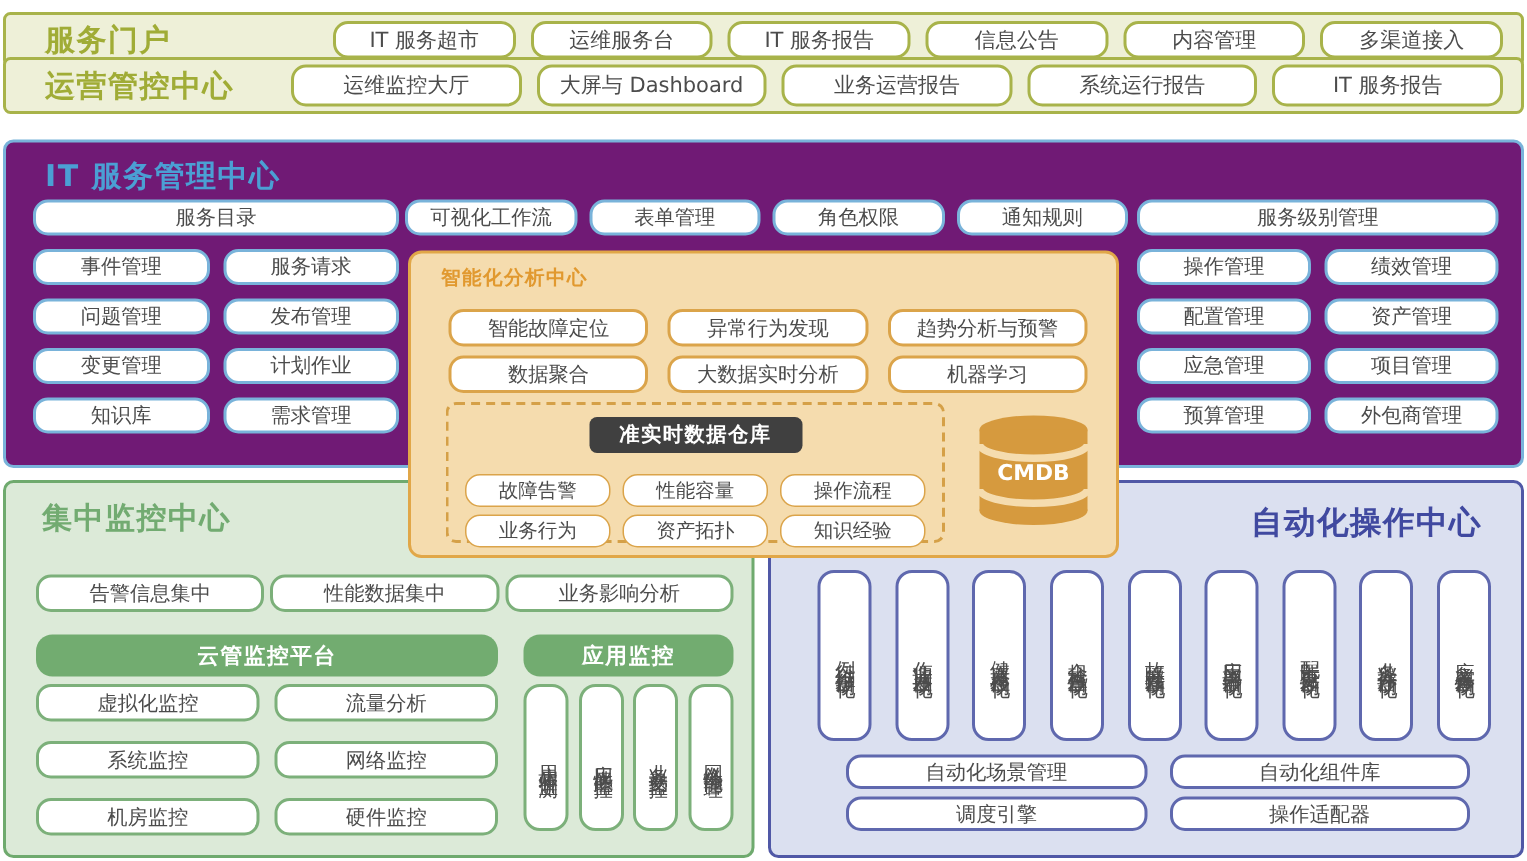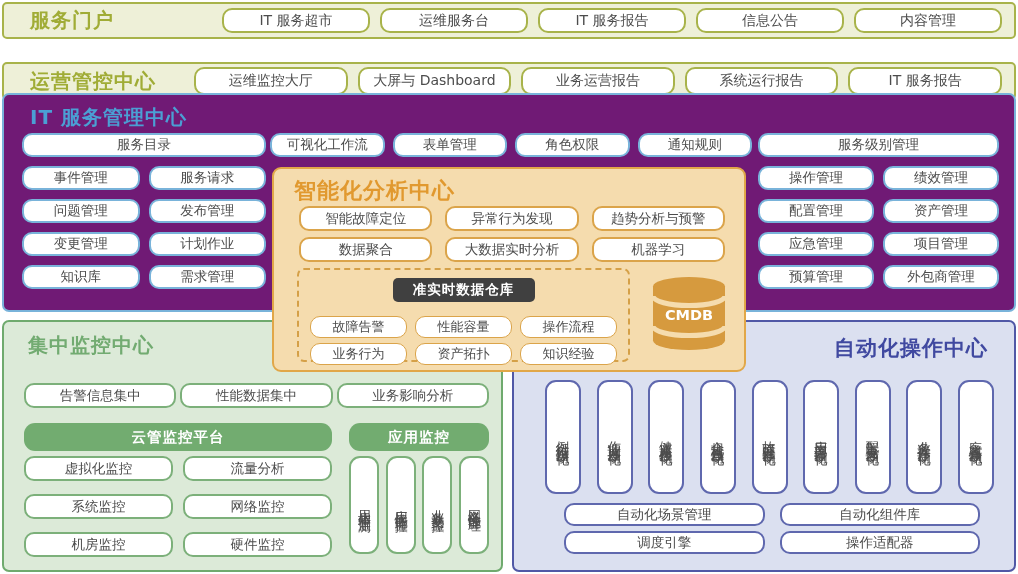--- a/index.html
+++ b/index.html
@@ -2,22 +2,22 @@
 <html><head>
 <meta charset="utf-8">
 <style>
   html,body{margin:0;padding:0;background:#fff;}
   body{width:1018px;height:574px;position:relative;font-family:"DejaVu Sans","Liberation Sans",sans-serif;color:#4c4c4c;}
   .stage{position:absolute;inset:0;}
   section{position:absolute;box-sizing:border-box;}
 
   
   .bar{left:2px;width:1014px;border:2px solid #a8b34a;border-radius:5px;background:#eef0d8;display:flex;align-items:center;padding:0 12px 0 26px;}
-  #bar1{top:2px;height:37px;gap:28px;}
-  #bar2{top:62px;height:38px;justify-content:space-between;}
+  #bar1{top:8px;height:37px;gap:28px;}
+  #bar2{top:38px;height:38px;justify-content:space-between;}
   .bar-title{margin:0;font-size:20px;font-weight:bold;color:#a0ac36;width:152px;flex:0 0 152px;letter-spacing:1px;}
   .btn-row{flex:1;display:flex;gap:10px;padding-left:12px;}
   .chip{background:#fff;display:flex;align-items:center;justify-content:center;font-size:13.5px;color:#4c4c4c;border-radius:10px;box-sizing:border-box;white-space:nowrap;}
   .btn-row .chip{flex:1;}
   .chip.olive{border:2px solid #a8b34a;height:25px;font-size:14px;}
   #bar2 .chip.olive{height:28px;}
 
   
   .panel.blue{left:2px;top:93px;width:1014px;height:219px;background:#701a75;border:2px solid #79b3da;border-radius:7px;}
   .panel-title{margin:0;font-weight:bold;letter-spacing:1px;position:absolute;}
@@ -25,21 +25,21 @@
   .chip.blue{border:2px solid #79b3da;height:24px;}
   #itsm-left{position:absolute;left:18px;top:38px;width:244px;}
   #itsm-right{position:absolute;left:754px;top:38px;width:241px;}
   .wide{width:100%;margin-bottom:9px;}
   .grid2{display:grid;grid-template-columns:1fr 1fr;column-gap:9px;row-gap:9px;}
   #itsm-topmid{position:absolute;left:266px;top:38px;width:482px;display:flex;gap:8px;}
   #itsm-topmid .chip{flex:1;}
 
   
   .panel.orange{left:272px;top:167px;width:474px;height:205px;background:#f5dcae;border:2px solid #e1a748;border-radius:9px;z-index:5;}
-  #analytics .panel-title{left:20px;top:7px;font-size:22px;color:#e1992f;}
+  #analytics .panel-title{left:20px;top:7px;font-size:13px;color:#e1992f;}
   .chip.orangeb{border:2px solid #dba44a;height:25px;}
   #analytics-grid{position:absolute;left:25px;top:37px;width:426px;display:grid;grid-template-columns:1fr 1fr 1fr;column-gap:13px;row-gap:6px;}
   .dashedbox{position:absolute;left:23px;top:99px;width:333px;height:94px;border:2px dashed #d5a047;border-radius:7px;box-sizing:border-box;}
   .dw-header{width:142px;height:24px;margin:8px auto 14px;background:#404040;color:#fff;font-size:13.5px;font-weight:bold;border-radius:5px;display:flex;align-items:center;justify-content:center;letter-spacing:1px;}
   .dw-grid{display:grid;grid-template-columns:1fr 1fr 1fr;column-gap:8px;row-gap:5px;margin:0 11px;}
   .dw-grid .chip{height:22px;font-size:13px;border:1.5px solid #dba44a;}
   .cmdb{position:absolute;left:377px;top:107px;width:76px;height:75px;}
 
   
   .panel.green{left:2px;top:320px;width:501px;height:252px;background:#dcead8;border:2px solid #6faa6e;border-radius:7px;}
@@ -69,20 +69,21 @@
 
   <section class="bar" id="bar1">
     <h2 class="bar-title">服务门户</h2>
     <div class="btn-row">
 
     <div class="chip olive">IT 服务超市</div>
         <div class="chip olive">运维服务台</div>
         <div class="chip olive">IT 服务报告</div>
         <div class="chip olive">信息公告</div>
         <div class="chip olive">内容管理</div>
+        <div class="chip olive">多渠道接入</div>
       </div>
   </section>
 
   <section class="bar" id="bar2">
     <h2 class="bar-title">运营管控中心</h2>
     <div class="btn-row">
 
     <div class="chip olive">运维监控大厅</div>
         <div class="chip olive">大屏与 Dashboard</div>
         <div class="chip olive">业务运营报告</div>

